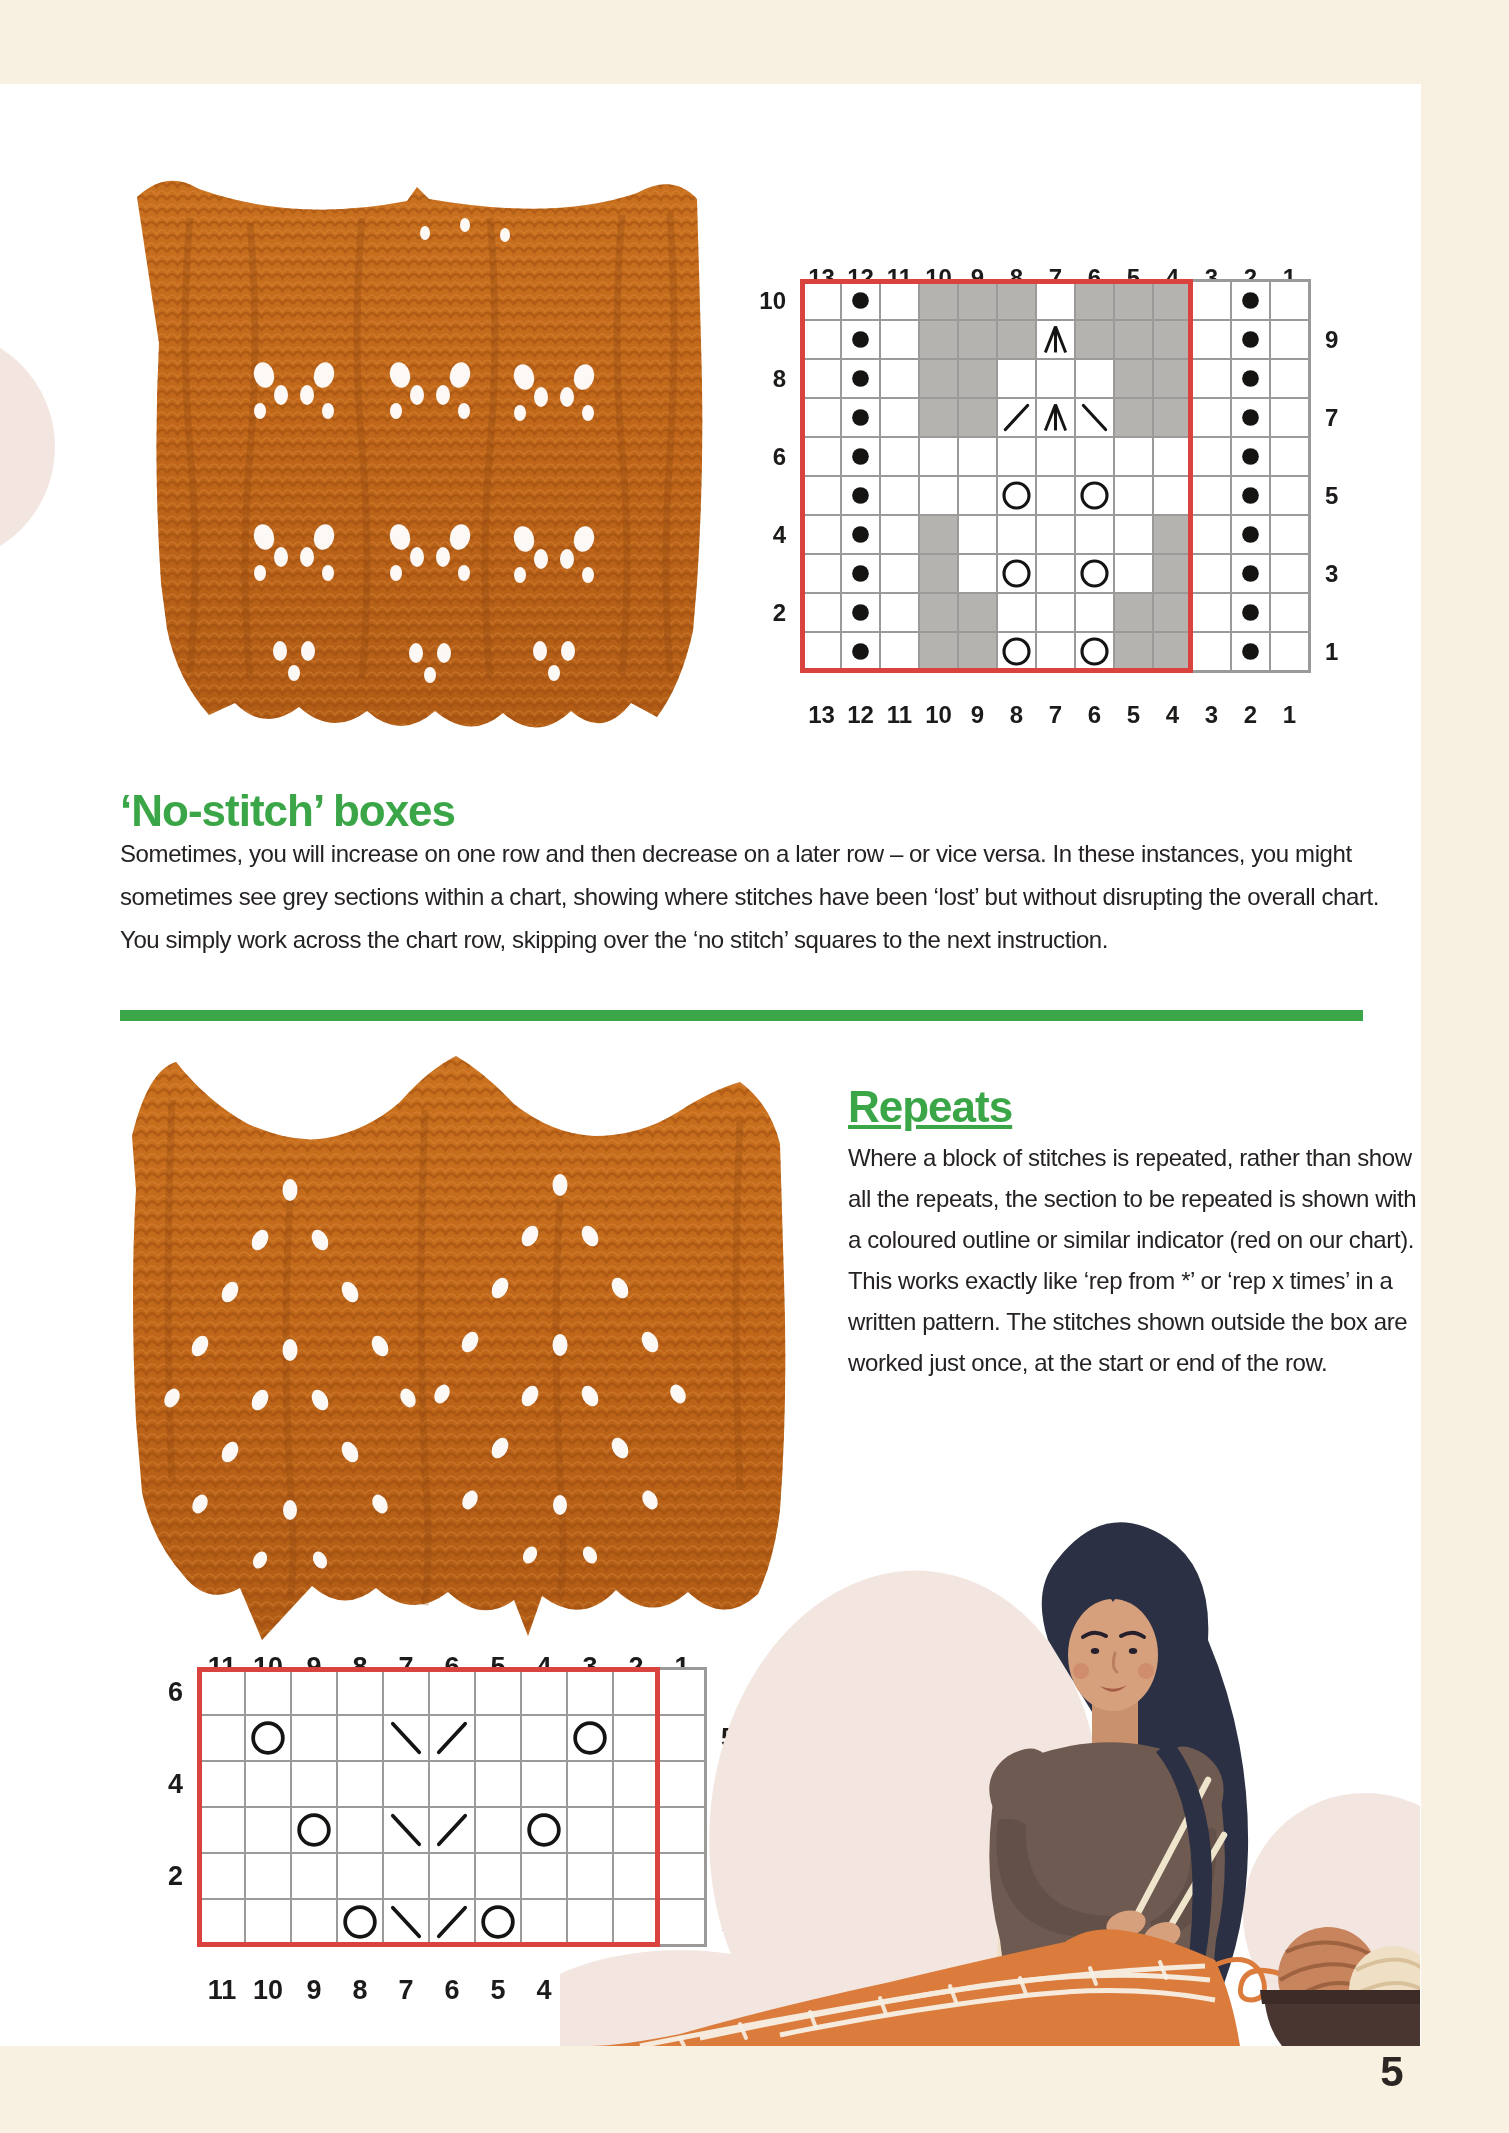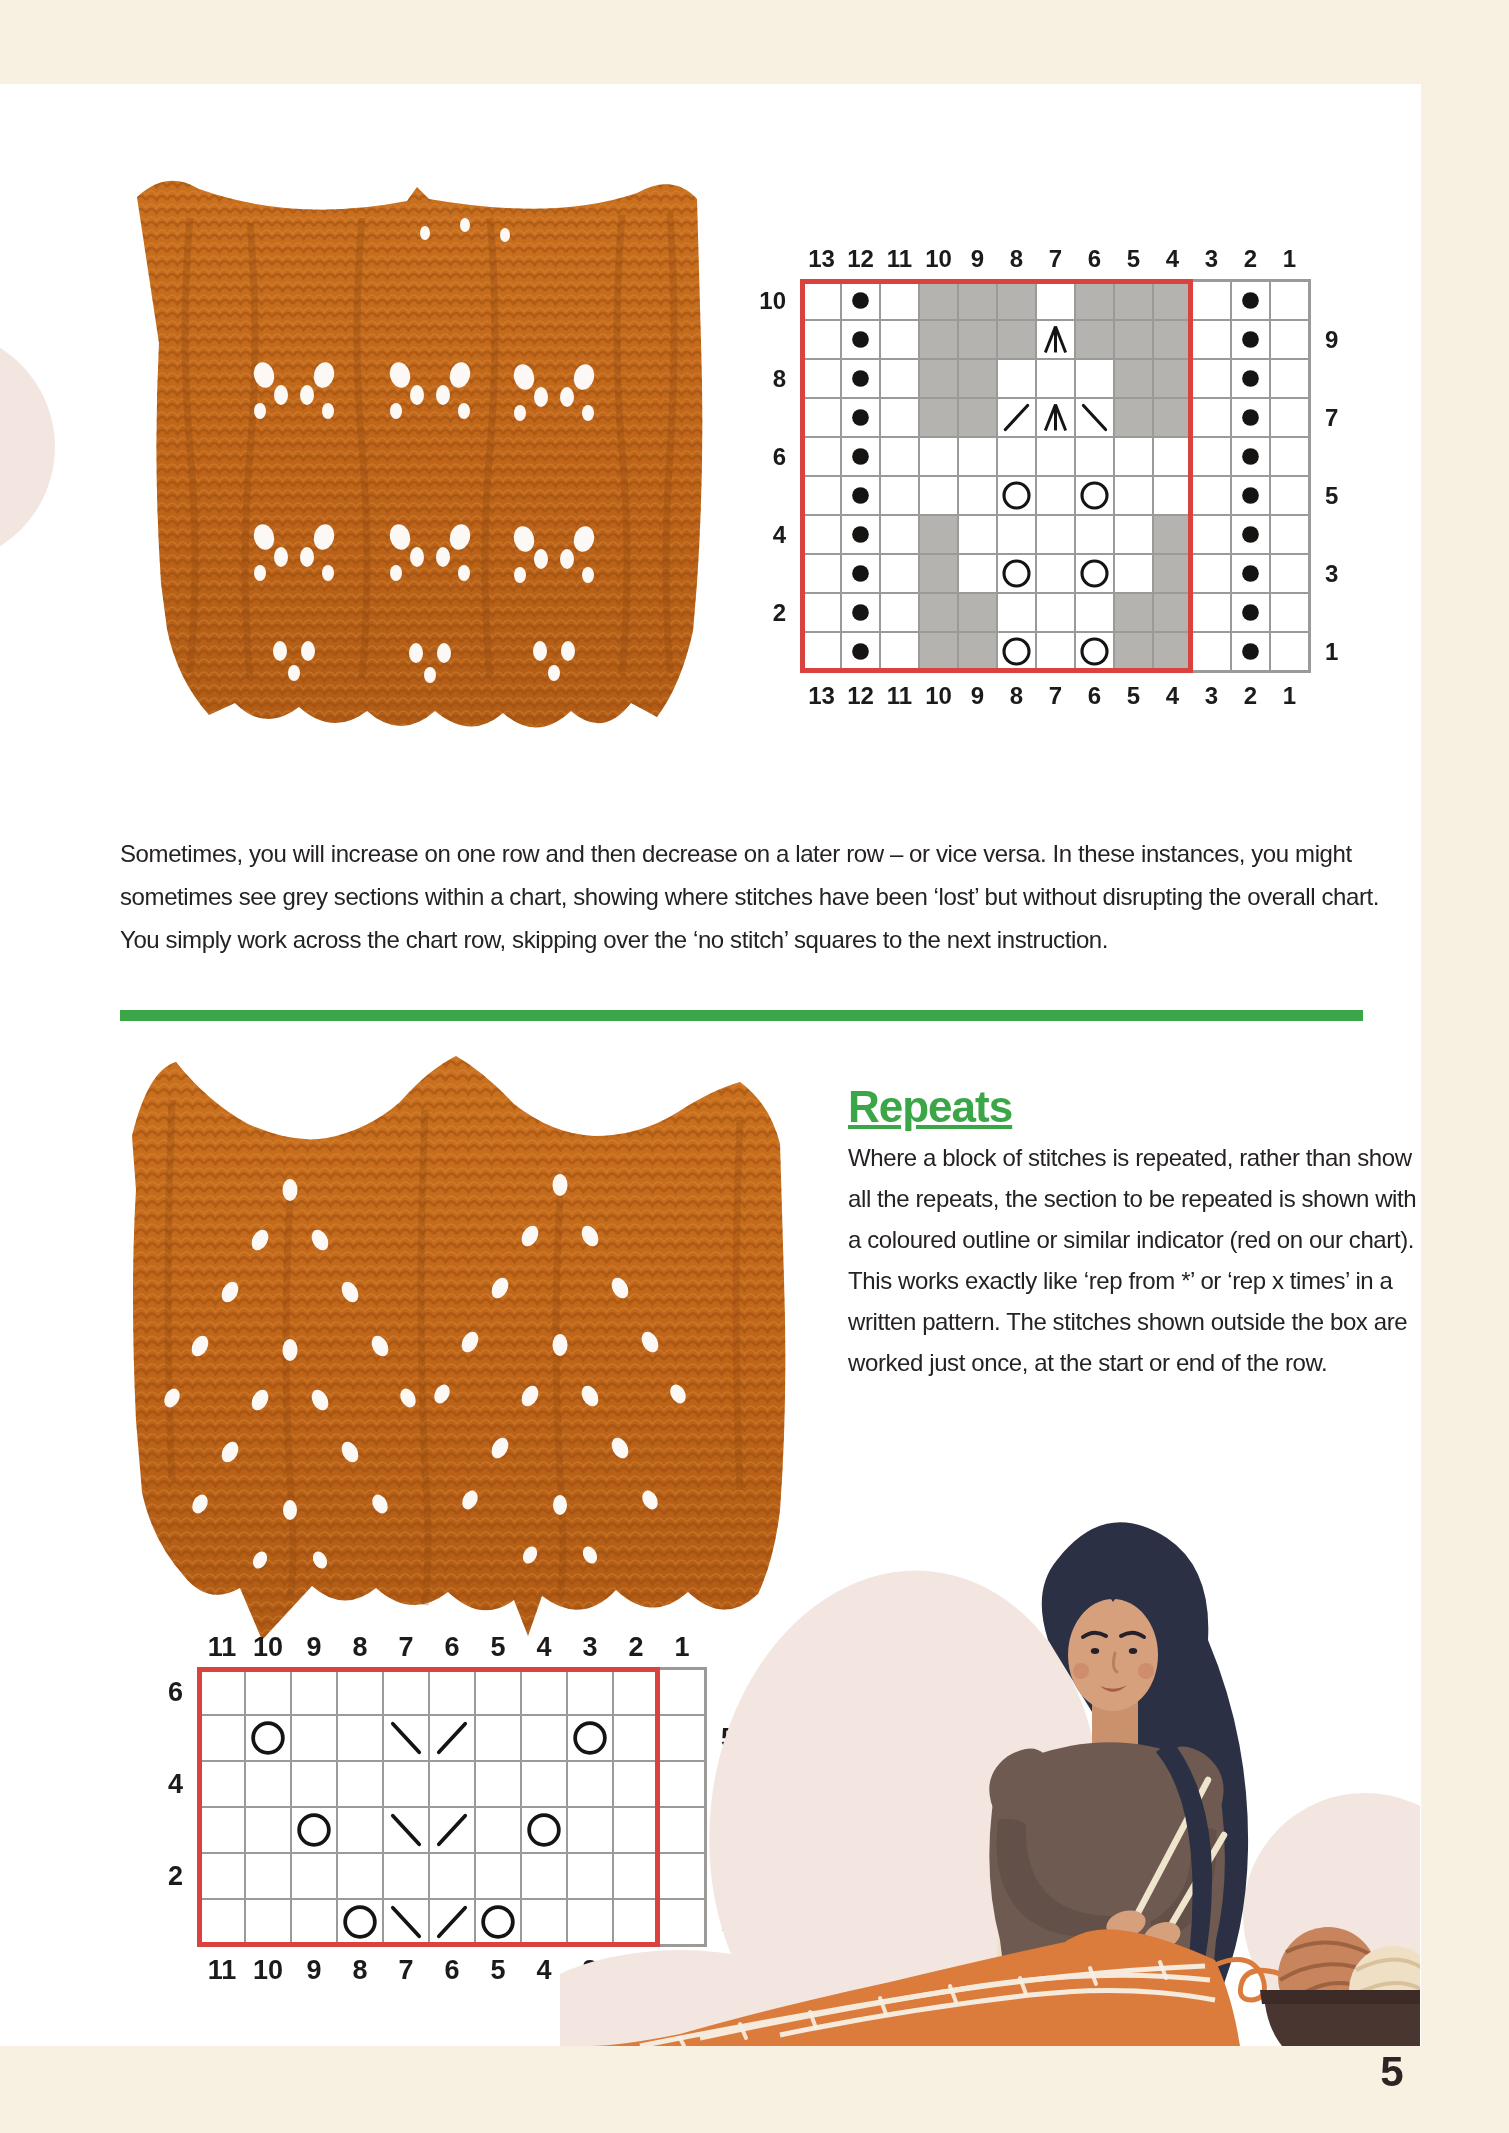--- a/index.html
+++ b/index.html
@@ -20,21 +20,21 @@
   
   .left-pink-circle{left:-179px;top:246px;width:234px;height:234px;border-radius:50%;background:var(--pink);}
   
   .h-green{font-size:44px;font-weight:bold;color:var(--green);letter-spacing:-1px;line-height:1.05;}
   .body-text{font-size:24px;line-height:43px;letter-spacing:-0.4px;color:var(--ink);}
   .divider{background:var(--green);height:11px;}
   .page-number{position:absolute;left:1368px;top:2048px;width:48px;text-align:center;font-size:42px;font-weight:bold;color:#2B2523;}
   
   .chart{position:absolute;}
   .col-labels{display:grid;}
-  .col-labels .cl{display:flex;align-items:center;justify-content:center;font-weight:600;color:#1D1B1A;}
+  .col-labels .cl{display:flex;align-items:center;justify-content:center;font-weight:600;color:#1D1B1A;margin-top:20px;}
   .chart-top .cl,.chart-top .rl{font-size:24px;}
   .chart-bottom .cl,.chart-bottom .rl{font-size:27px;}
   .col-labels.top{height:30px;margin-bottom:5px;}
   .col-labels.bottom{height:30px;margin-top:8px;}
   .chart-mid{display:flex;}
   .row-labels{display:grid;}
   .row-labels .rl{display:flex;align-items:center;font-weight:600;color:#1D1B1A;}
   .row-labels.left .rl{justify-content:flex-end;padding-right:14px;}
   .row-labels.right .rl{justify-content:flex-start;padding-left:14px;}
   .grid{position:relative;display:grid;background:var(--gridline);}
@@ -451,20 +451,21 @@
         <div class="cl">7</div>
         <div class="cl">6</div>
         <div class="cl">5</div>
         <div class="cl">4</div>
         <div class="cl">3</div>
         <div class="cl">2</div>
         <div class="cl">1</div>
       </div>
     </div>
 
+  <div class="abs h-green" style="left:120px;top:704px;">‘No-stitch’ boxes</div>
   <div class="abs body-text" style="left:120px;top:748px;width:1300px;">Sometimes, you will increase on one row and then decrease on a later row – or vice versa. In these instances, you might sometimes see grey sections within a chart, showing where stitches have been ‘lost’ but without disrupting the overall chart. You simply work across the chart row, skipping over the ‘no stitch’ squares to the next instruction.</div>
 
   <div class="abs divider" style="left:120px;top:926px;width:1243px;"></div>
 
   <div class="abs" style="left:112px;top:956px;width:690px;height:610px;">
     <svg class="svg-img" viewBox="0 0 690 610">
       <defs>
         <linearGradient id="sg2" x1="0" y1="0" x2="0" y2="1">
           <stop offset="0" stop-color="#CA711F"></stop>
             <stop offset="0.55" stop-color="#BD6418"></stop>

